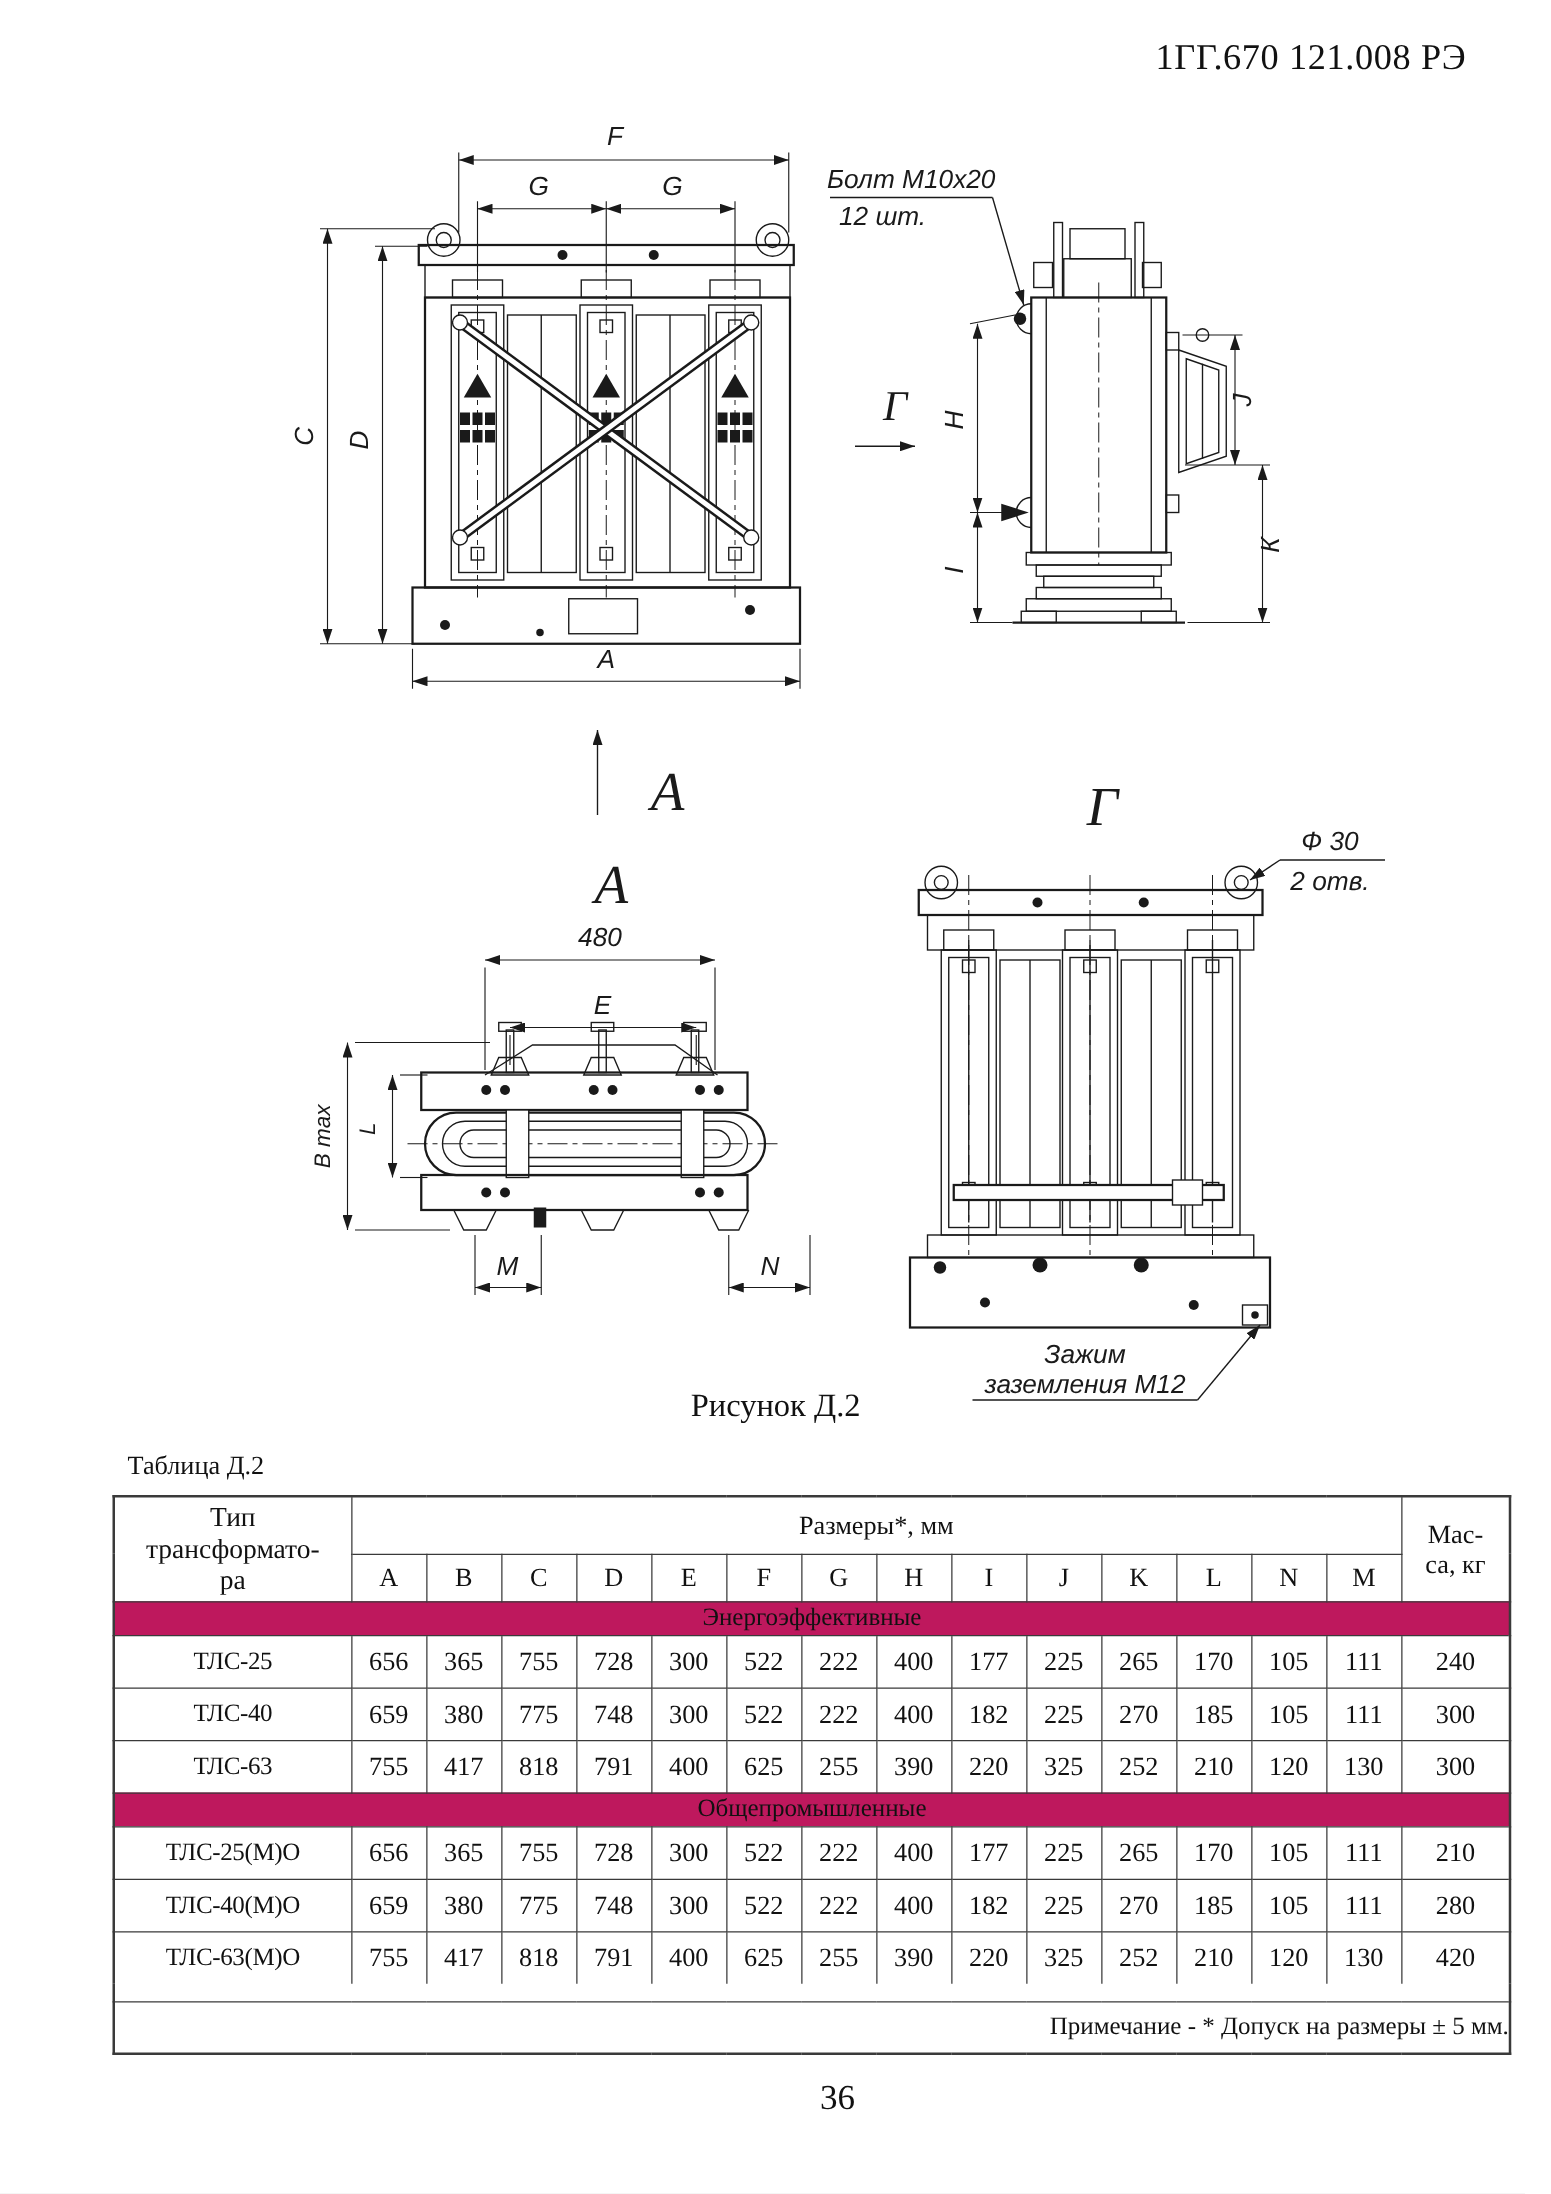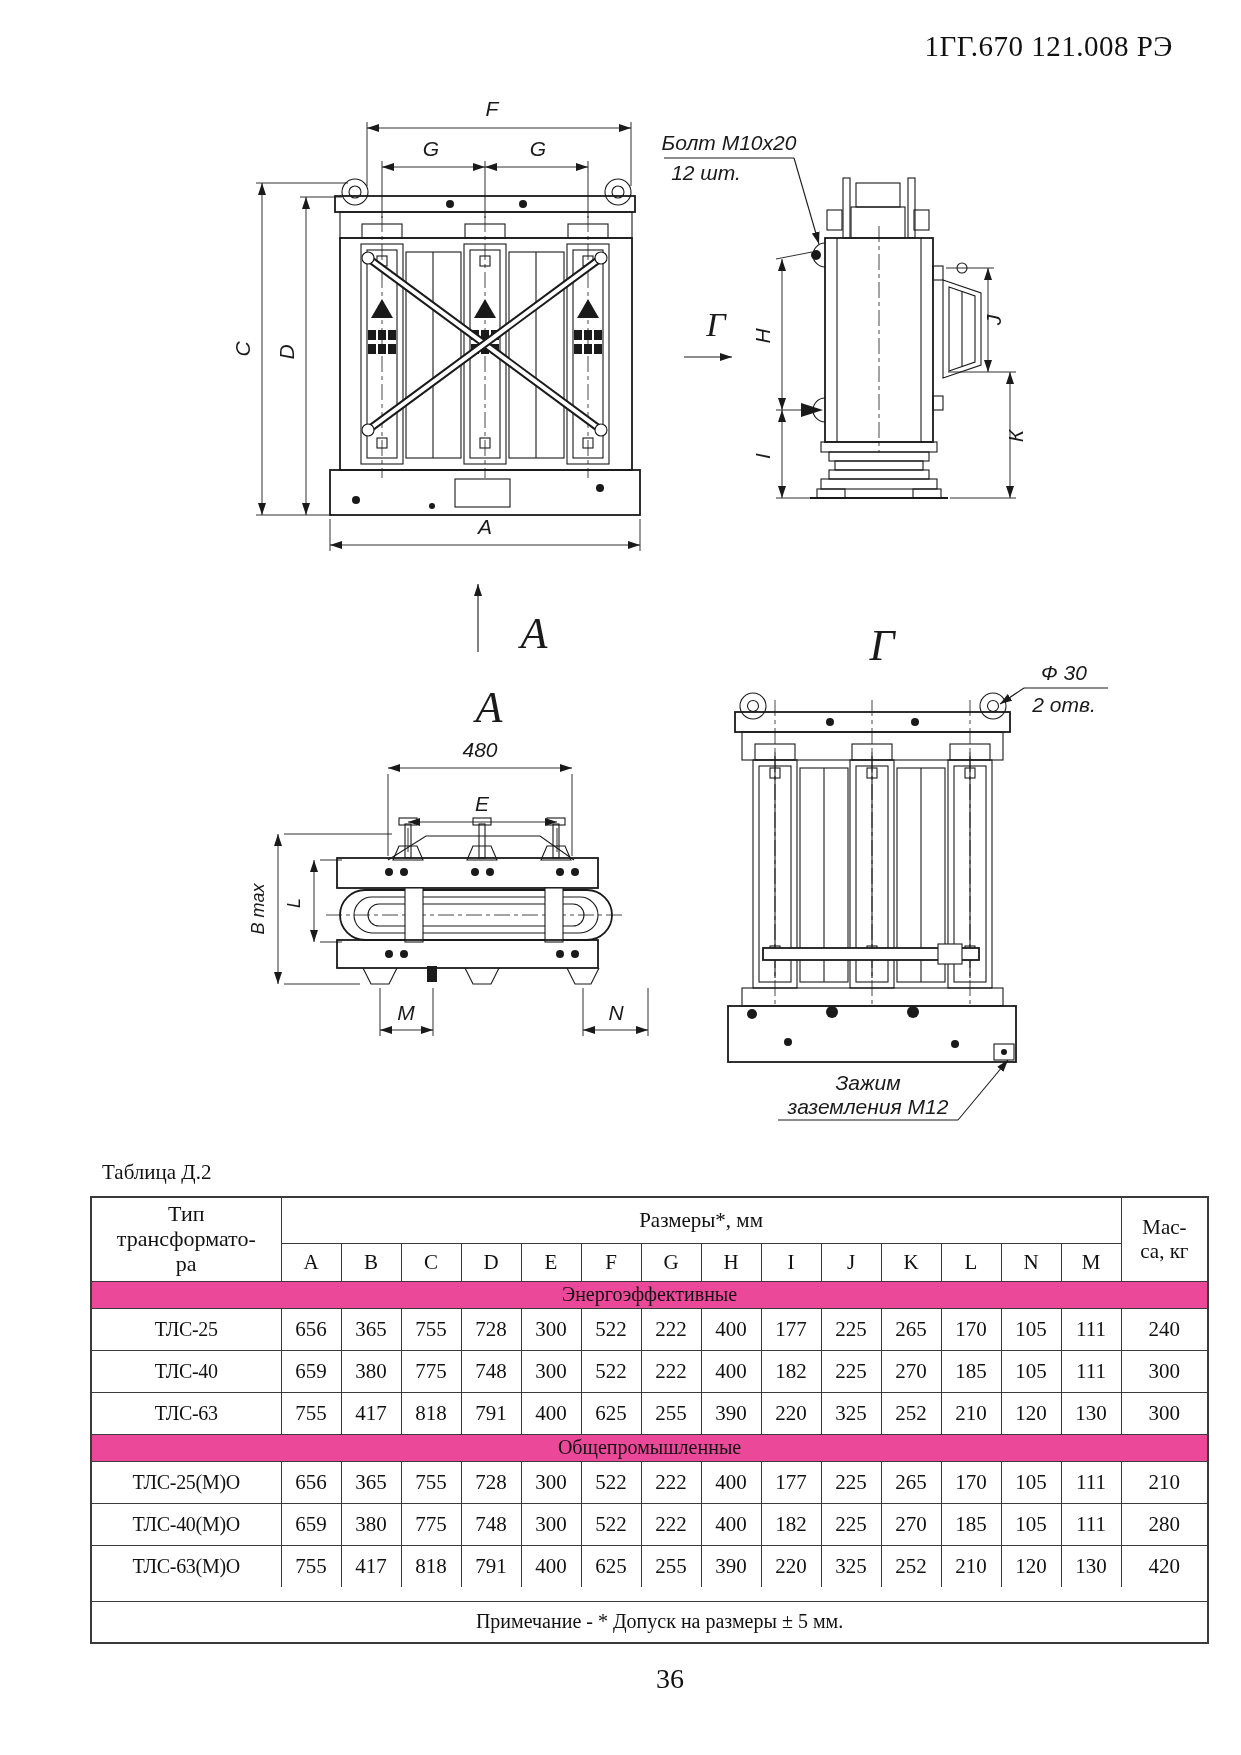--- a/index.html
+++ b/index.html
@@ -27,26 +27,26 @@
   .vlbl-sm{font:italic 34px "Liberation Serif",serif;}
 
   
   .dim-table{position:absolute;top:1196px;left:90px;width:1117px;border-collapse:collapse;
              table-layout:fixed;border:2px solid #3a3a3a;font-size:21px;}
   .dim-table td{border:1px solid #3a3a3a;text-align:center;padding:0;vertical-align:middle;}
   .dim-table tr.h1{height:46px;}
   .dim-table tr.h2{height:38px;}
   .type-head{line-height:1.12;font-size:22px;}
   .mass-head{line-height:1.15;font-size:21px;}
-  .section-row td{background:#ec4899;height:26px;font-size:20px;}
+  .section-row td{background:#be185d;height:26px;font-size:20px;}
   .data-row td{height:41px;}
   .data-row .type-cell{font-size:20px;letter-spacing:-0.3px;}
   tbody tr:last-child td{border-bottom:none;}
   .gap-row td{height:14px;border-top:none;border-bottom:none;}
-  .note-row td{height:40px;text-align:center;padding-left:20px;font-size:20px;}
+  .note-row td{height:40px;text-align:right;padding-left:20px;font-size:20px;}
 </style>
 </head>
 <body>
 
 <div class="page">
 
   <div class="doc-code">1ГГ.670 121.008 РЭ</div>
 
   <svg class="figure-svg" width="1241" height="1150" viewBox="0 0 1241 1150">
     <defs>
@@ -307,20 +307,21 @@
     </g>
 
     <g>
       <text class="co" x="868" y="1090" text-anchor="middle">Зажим</text>
       <text class="co" x="868" y="1114" text-anchor="middle">заземления М12</text>
       <line class="thin" x1="778" y1="1120" x2="958" y2="1120"></line>
       <line class="thin" x1="958" y1="1120" x2="1008" y2="1060" marker-end="url(#arr)"></line>
     </g>
   </svg>
 
+  <div class="figure-caption">Рисунок Д.2</div>
   <div class="table-title">Таблица Д.2</div>
 
   <table class="dim-table">
     <colgroup>
       <col style="width:190px">
       <col style="width:60px">
         <col style="width:60px">
         <col style="width:60px">
         <col style="width:60px">
       <col style="width:60px">

